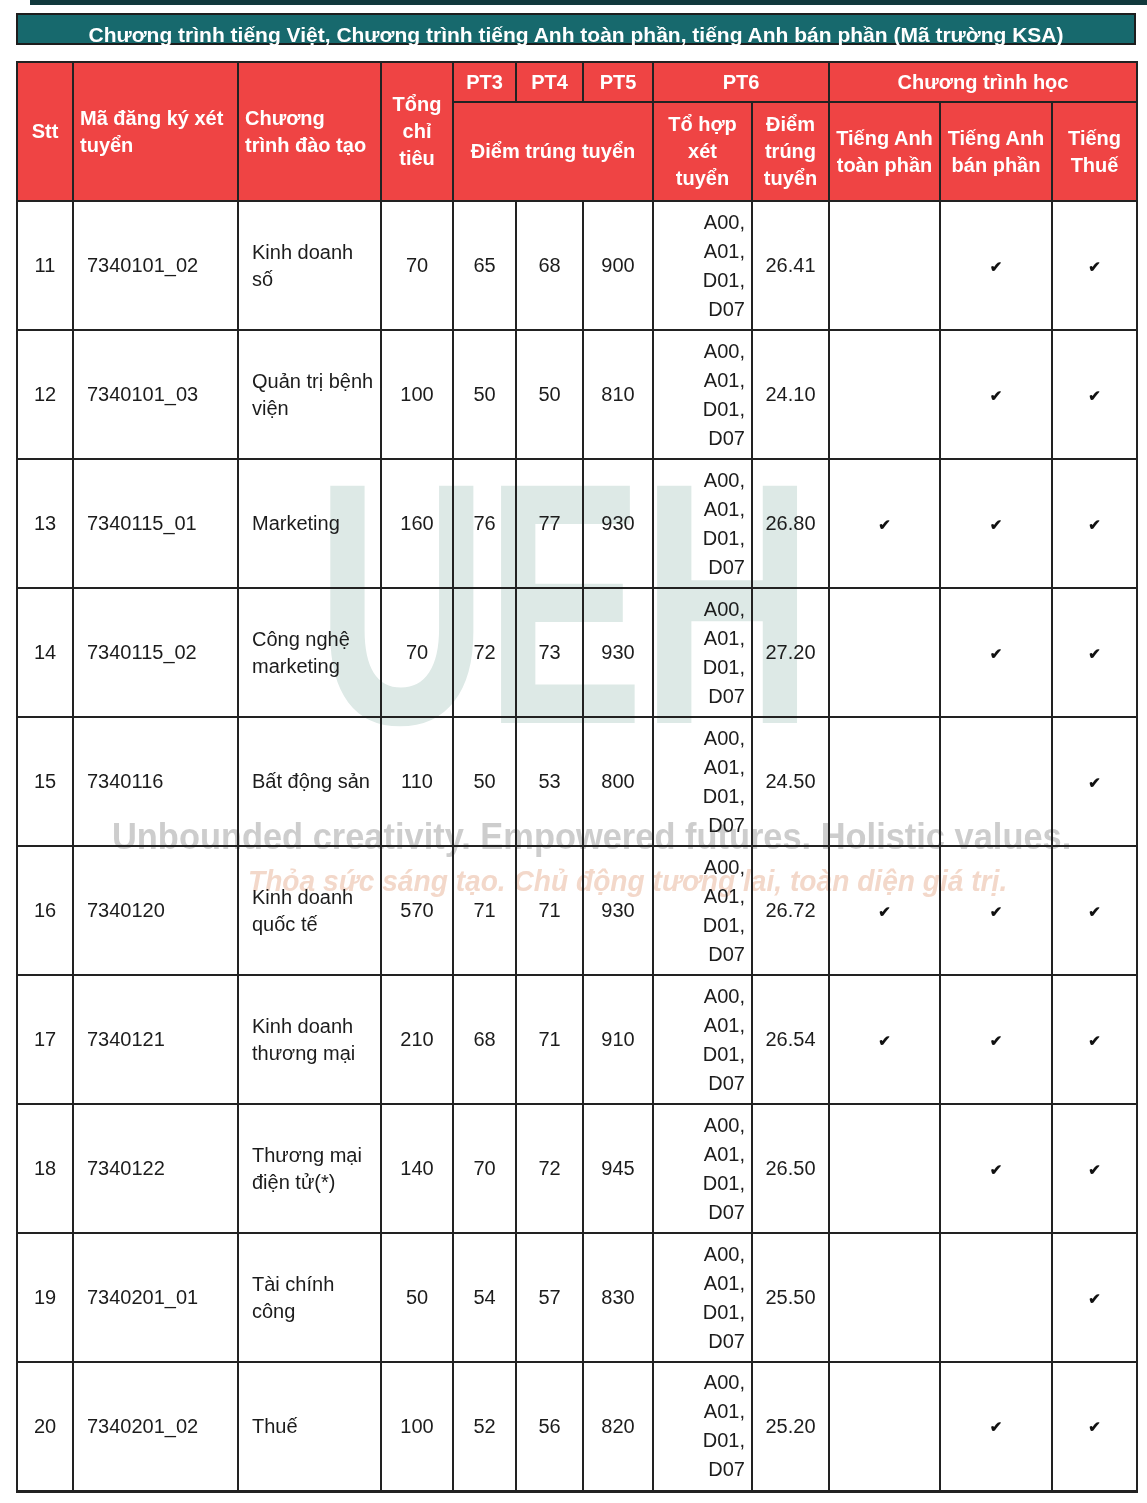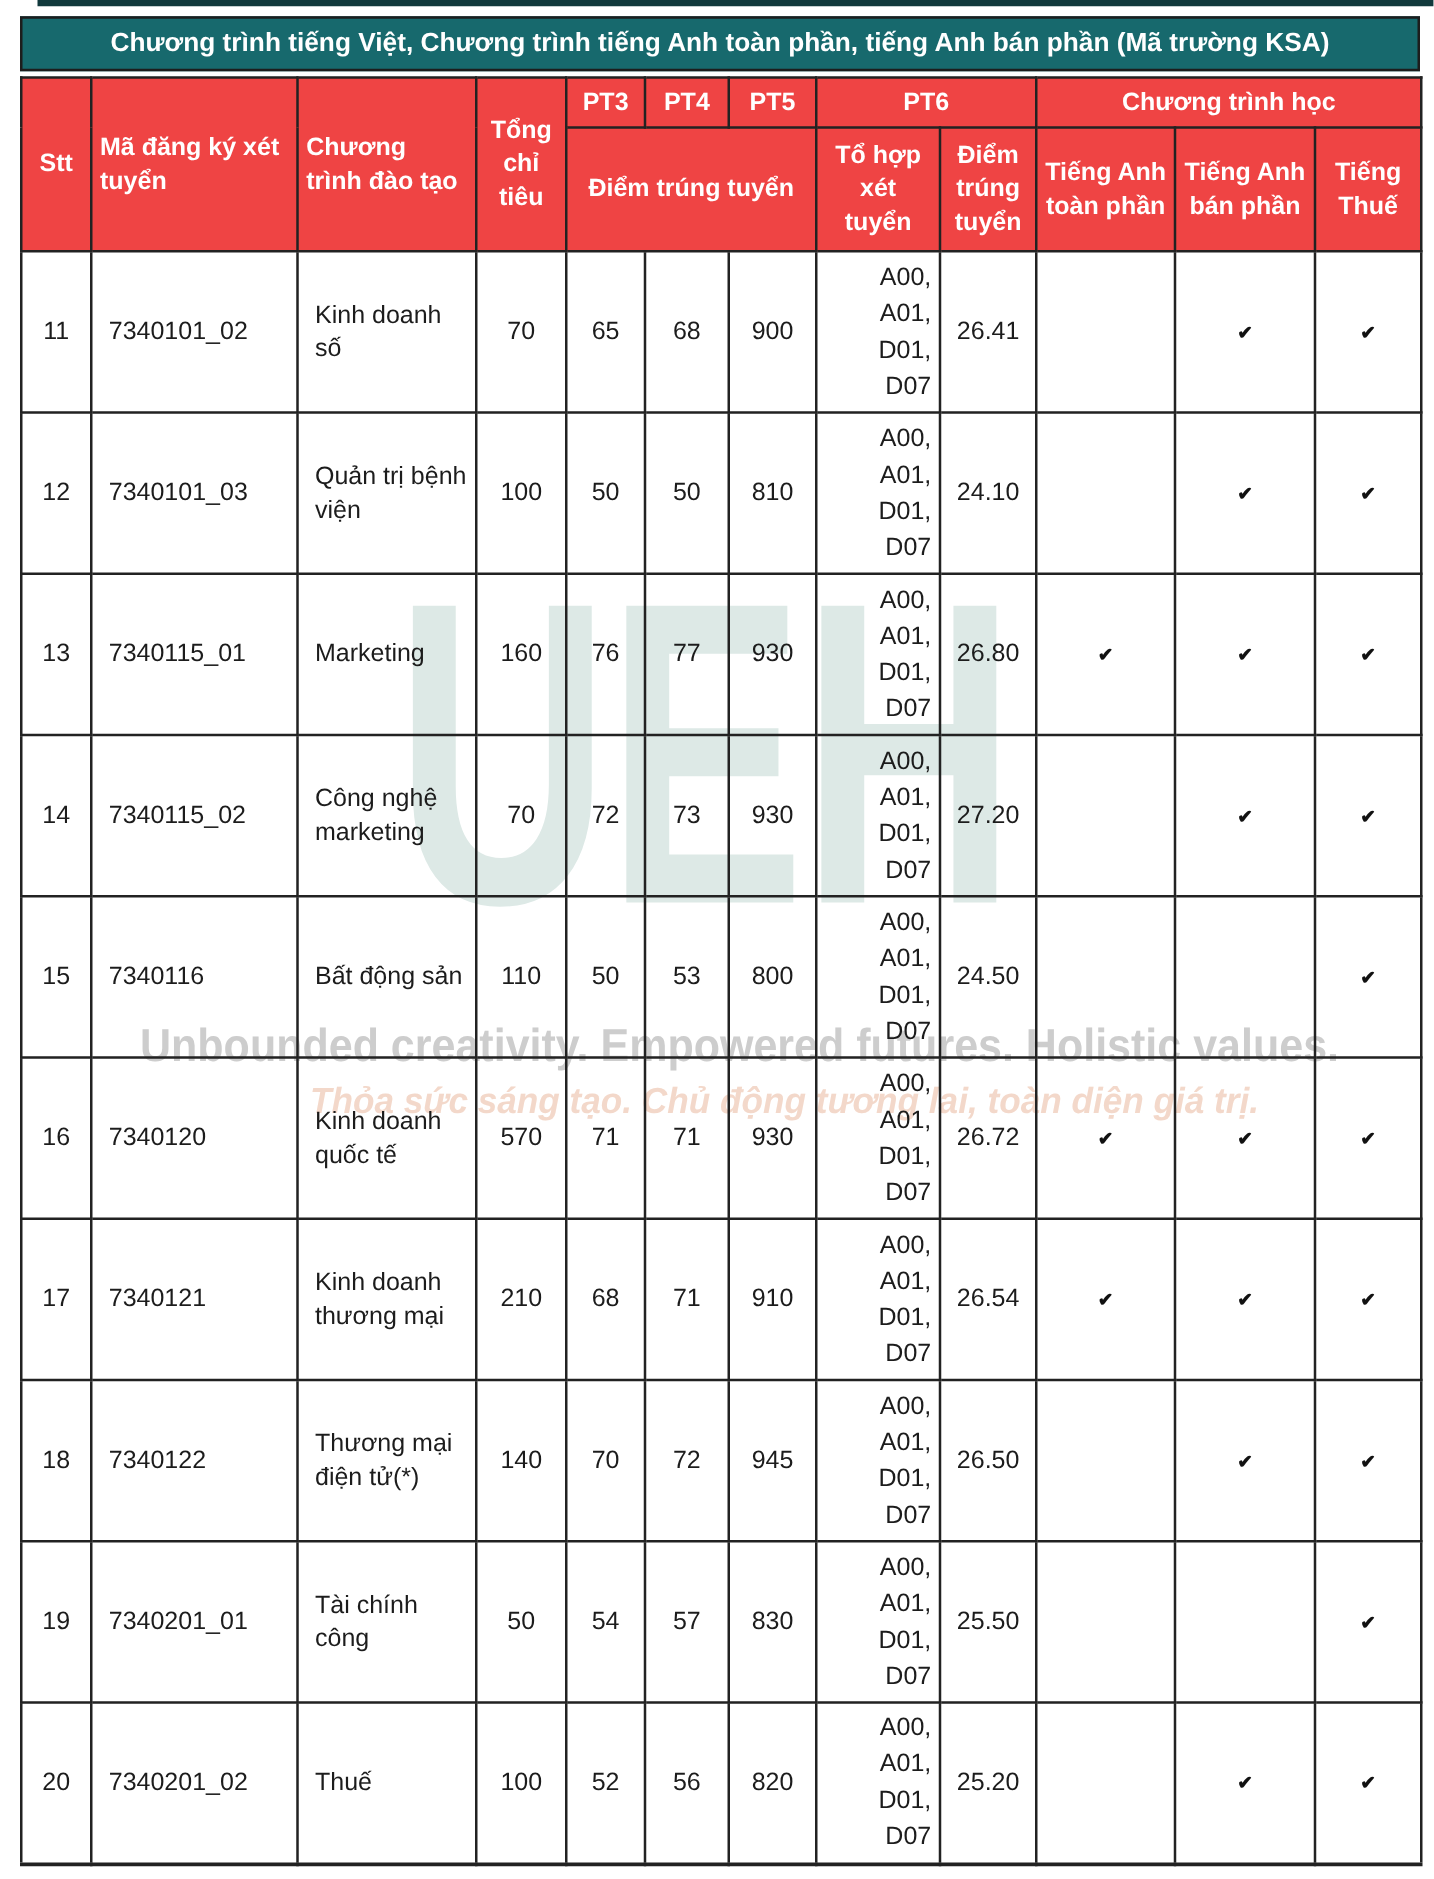--- a/index.html
+++ b/index.html
@@ -24,21 +24,21 @@
     position:absolute; left:112px; top:793px; font-size:37px; font-weight:bold;
     color:#cdcdcd; white-space:nowrap; transform:scaleX(0.93); transform-origin:left top;
   }
   .wm-slogan-vi {
     position:absolute; left:248px; top:842px; font-size:29px; font-style:italic; font-weight:bold;
     color:#f3d8ca; white-space:nowrap; transform:scaleX(0.97); transform-origin:left top;
   }
 
   
   .title-bar {
-    position:absolute; left:16px; top:13px; width:1120px; height:44px; box-sizing:border-box;
+    position:absolute; left:16px; top:13px; width:1120px; height:32px; box-sizing:border-box;
     background:#17696d; border:2px solid #1d1d1d; color:#ffffff; font-weight:bold;
     font-size:21px; text-align:center; line-height:39px; z-index:2;
   }
 
   
   .score-table {
     position:absolute; left:16px; top:61px; width:1120px; z-index:1;
     border-collapse:collapse; table-layout:fixed;
   }
   .score-table th, .score-table td { border:2px solid #222222; box-sizing:border-box; }

